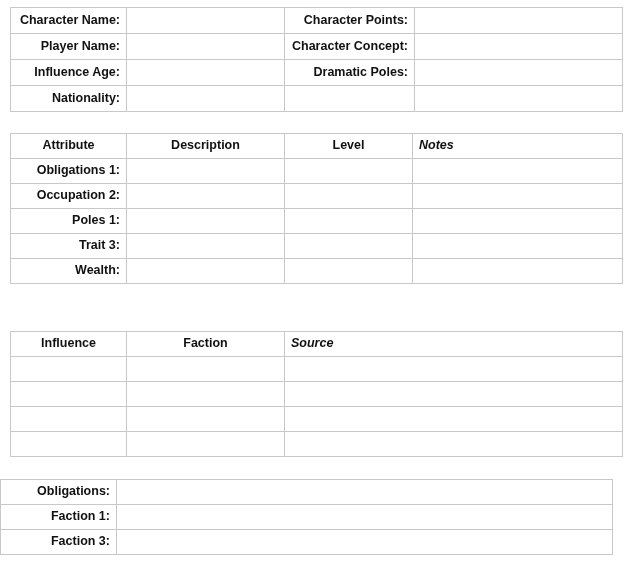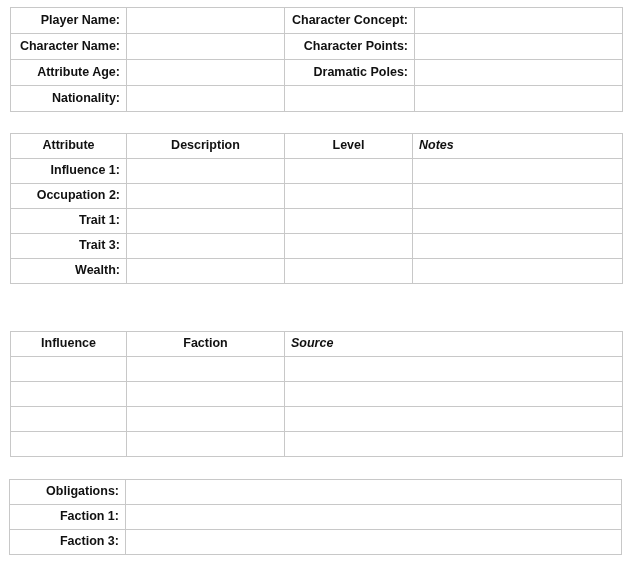--- a/index.html
+++ b/index.html
@@ -72,53 +72,53 @@
   #table-influence {
     position: absolute;
     left: 10px;
     top: 331px;
     width: 612px;
   }
   #table-influence tr { height: 25px; }
   
   #table-obligations {
     position: absolute;
-    left: 9px;
+    left: 0;
     top: 479px;
     width: 612px;
   }
   #table-obligations tr { height: 25px; }
 </style>
 </head>
 <body>
 
 <div class="sheet">
 
   <table class="form-table" id="table-identity">
     <colgroup>
       <col style="width:116px">
       <col style="width:158px">
       <col style="width:130px">
       <col style="width:208px">
     </colgroup>
     <tbody>
       <tr>
+        <td class="lbl">Character Name:</td>
+        <td class="fill"></td>
+        <td class="lbl">Character Points:</td>
+        <td class="fill"></td>
+      </tr>
+      <tr>
         <td class="lbl">Player Name:</td>
         <td class="fill"></td>
         <td class="lbl">Character Concept:</td>
         <td class="fill"></td>
       </tr>
       <tr>
-        <td class="lbl">Character Name:</td>
-        <td class="fill"></td>
-        <td class="lbl">Character Points:</td>
-        <td class="fill"></td>
-      </tr>
-      <tr>
-        <td class="lbl">Attribute Age:</td>
+        <td class="lbl">Influence Age:</td>
         <td class="fill"></td>
         <td class="lbl">Dramatic Poles:</td>
         <td class="fill"></td>
       </tr>
       <tr>
         <td class="lbl">Nationality:</td>
         <td class="fill"></td>
         <td class="lbl"></td>
         <td class="fill"></td>
       </tr>
@@ -135,33 +135,33 @@
     <thead>
       <tr>
         <th class="hdr-center">Attribute</th>
         <th class="hdr-center">Description</th>
         <th class="hdr-center">Level</th>
         <th class="hdr-left">Notes</th>
       </tr>
     </thead>
     <tbody>
       <tr>
-        <td class="lbl">Influence 1:</td>
+        <td class="lbl">Obligations 1:</td>
         <td class="fill"></td>
         <td class="fill"></td>
         <td class="fill"></td>
       </tr>
       <tr>
         <td class="lbl">Occupation 2:</td>
         <td class="fill"></td>
         <td class="fill"></td>
         <td class="fill"></td>
       </tr>
       <tr>
-        <td class="lbl">Trait 1:</td>
+        <td class="lbl">Poles 1:</td>
         <td class="fill"></td>
         <td class="fill"></td>
         <td class="fill"></td>
       </tr>
       <tr>
         <td class="lbl">Trait 3:</td>
         <td class="fill"></td>
         <td class="fill"></td>
         <td class="fill"></td>
       </tr>

